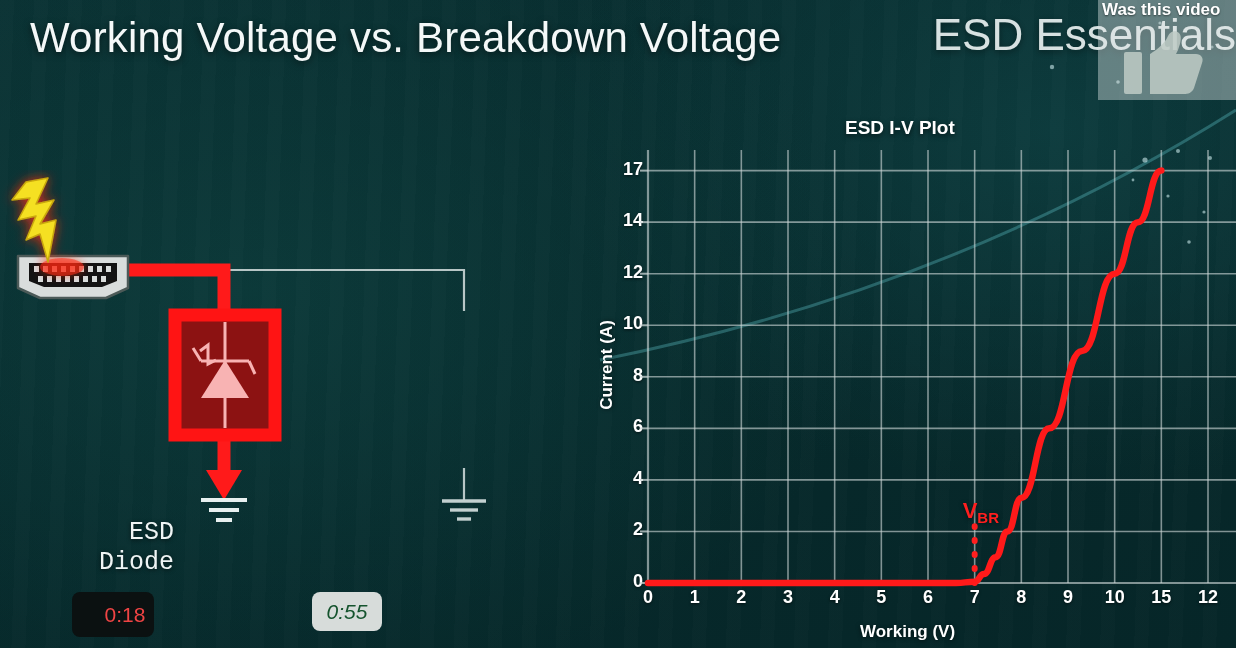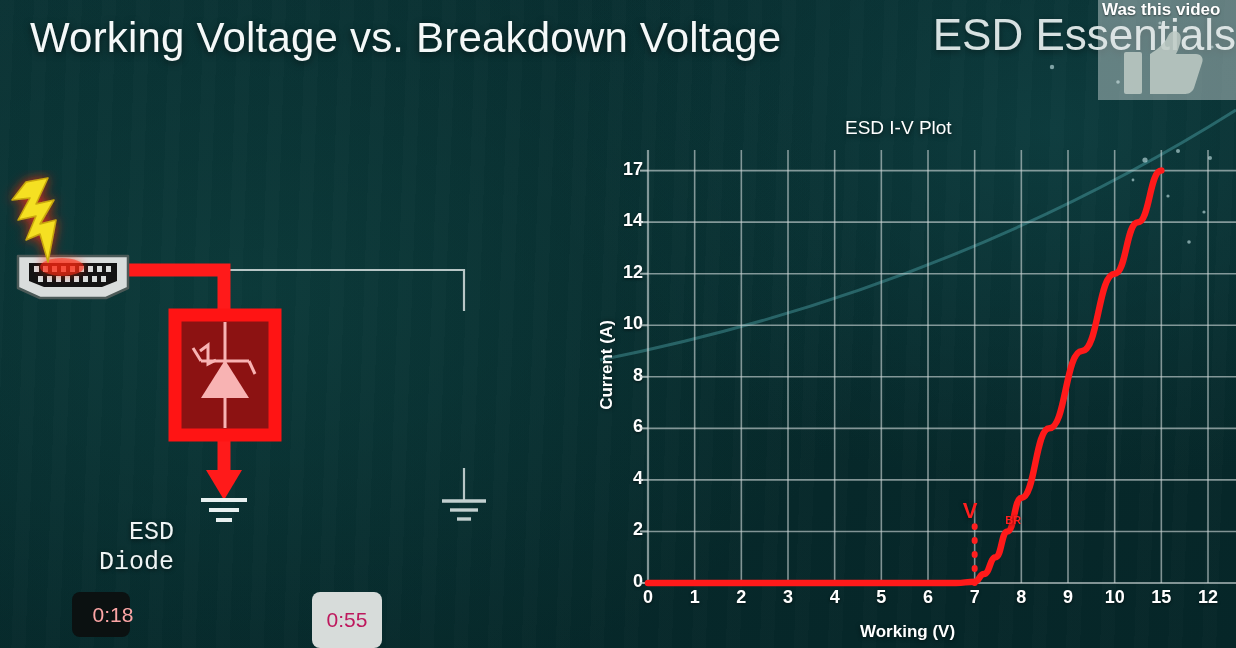--- a/index.html
+++ b/index.html
@@ -112,21 +112,21 @@
     text-shadow: 0 1px 4px rgba(0,0,0,0.55);
   }
 
   
   #chart-panel { position: absolute; left: 575px; top: 105px; width: 661px; height: 543px; }
 
   #chart-title {
     position: absolute;
     left: 270px; top: 12px;
     font-size: 19px;
-    font-weight: normal;
+    font-weight: bold;
     color: #ffffff;
     text-shadow: 0 2px 5px rgba(0,0,0,0.6);
     white-space: nowrap;
   }
 
   #y-axis-title {
     position: absolute;
     left: -48px; top: 250px;
     width: 160px;
     transform: rotate(-90deg);
@@ -170,38 +170,38 @@
   #x-tick-labels { position: absolute; left: 0; top: 482px; width: 661px; height: 28px; }
 
   #vbr-annotation {
     position: absolute;
     left: 385px; top: 398px;
     font-size: 22px;
     font-weight: bold;
     color: #ff1f1f;
     text-shadow: 0 1px 4px rgba(0,0,0,0.55);
   }
-  #vbr-annotation sub { font-size: 11px; margin-left: 28px; }
+  #vbr-annotation sub { font-size: 15px; }
 
   
   .time-badge {
     position: absolute;
     border-radius: 8px;
     display: flex;
     align-items: center;
     justify-content: center;
     font-size: 21px;
   }
   #time-badge-current {
-    left: 72px; top: 592px; width: 58px; height: 45px;
-    background: #0b1111; color: #fca5a5; padding-left: 24px;
+    left: 72px; top: 592px; width: 82px; height: 45px;
+    background: #0b1111; color: #ef4444; padding-left: 24px;
   }
   #time-badge-total {
-    left: 312px; top: 592px; width: 70px; height: 56px;
-    background: #d7dcda; color: #be185d;
+    left: 312px; top: 592px; width: 70px; height: 39px;
+    background: #d7dcda; color: #14532d; font-style: italic;
   }
 </style>
 </head>
 <body>
 
 <div id="stage">
   <div id="bg-texture"></div>
 
   <svg style="position:absolute; left:0; top:0; width:1236px; height:648px; pointer-events:none;">
     <path d="M 600 360 Q 950 290 1236 110" stroke="rgba(110,220,225,0.30)" stroke-width="3" fill="none"></path>

